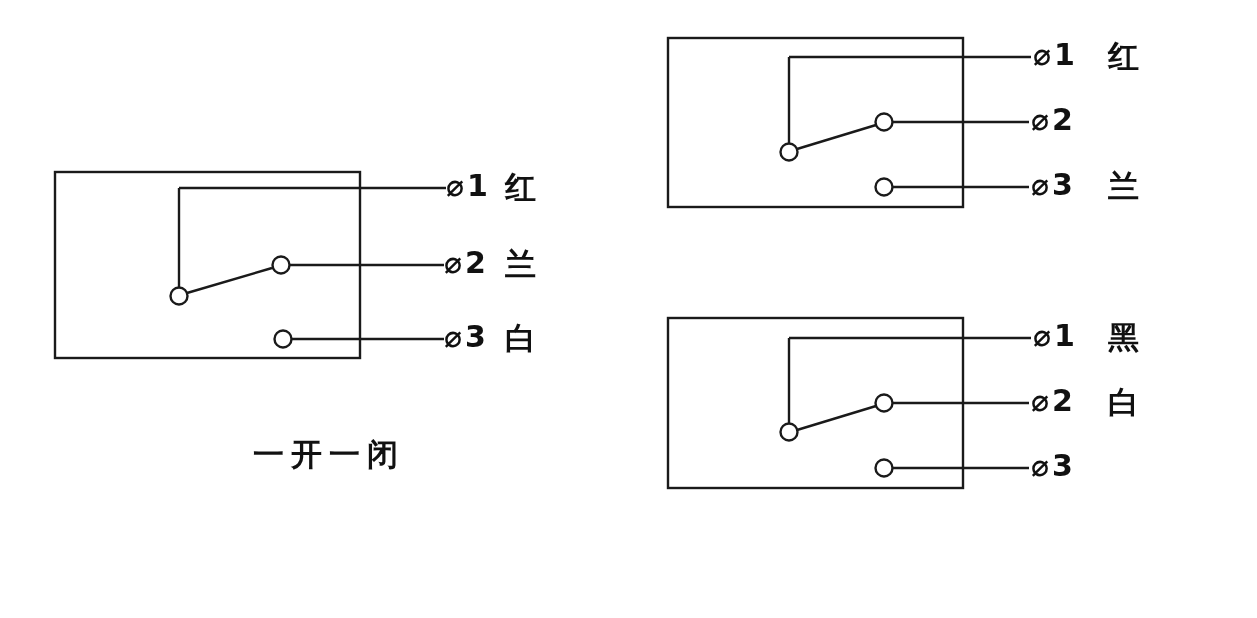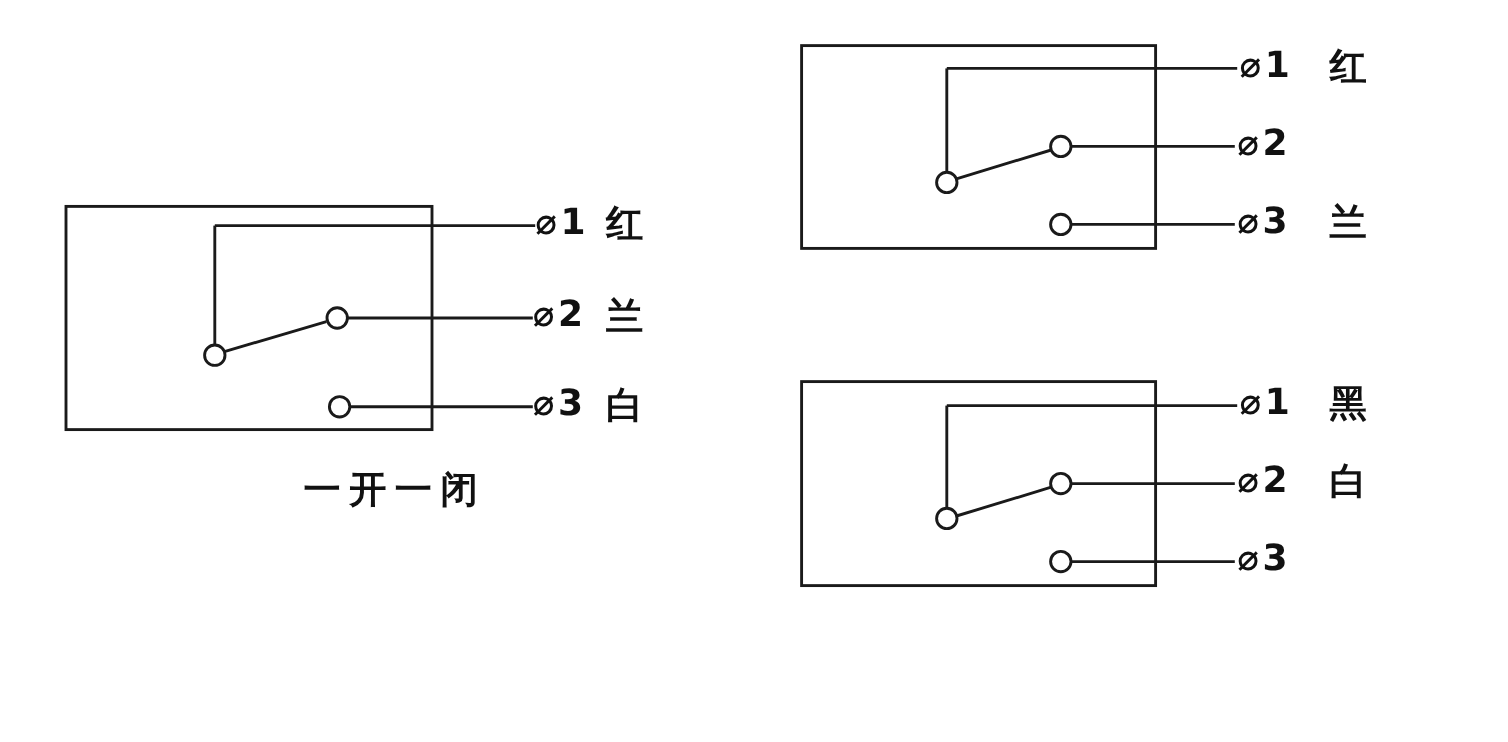--- a/index.html
+++ b/index.html
@@ -34,20 +34,21 @@
   .cn {
     font-size: 31px;
   }
   .caption {
     position: absolute;
     font-size: 31px;
     font-weight: bold;
     line-height: 1;
     letter-spacing: 7px;
     white-space: nowrap;
+    margin-top: 46px;
   }
 </style>
 </head>
 <body>
 
 <div class="canvas">
 
   <svg width="1257" height="618" viewBox="0 0 1257 618">
 
     <g stroke="#1a1a1a" stroke-width="2.4" fill="none">

